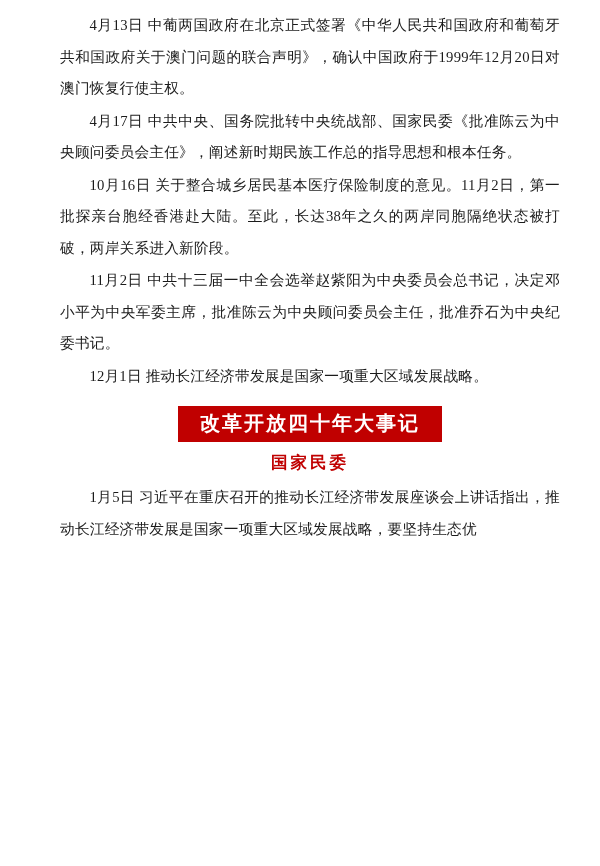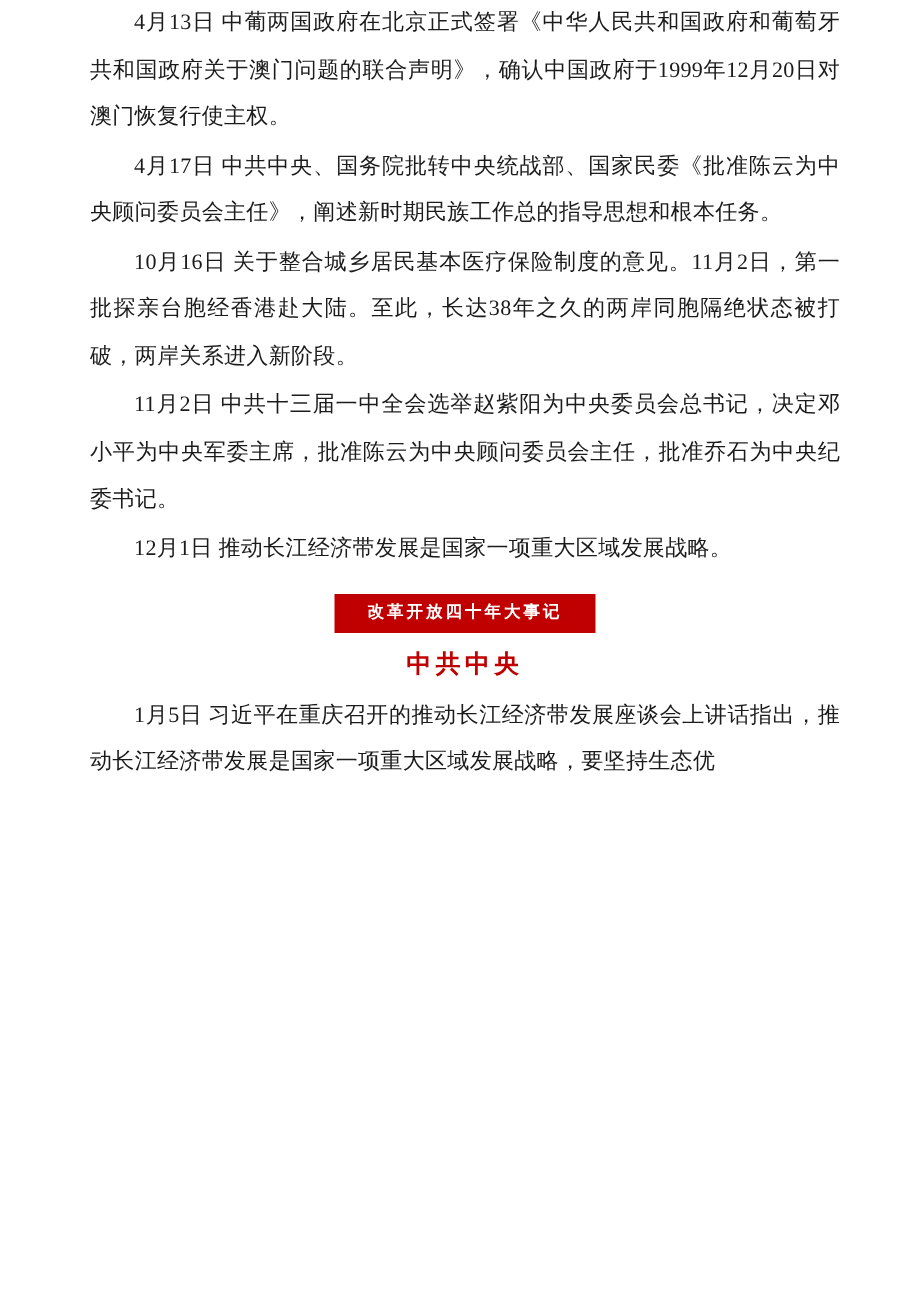--- a/index.html
+++ b/index.html
@@ -11,42 +11,42 @@
     width: 600px;
     height: 866px;
     font-family: "Liberation Serif", "DejaVu Serif", serif;
     color: #1a1a1a;
     overflow: hidden;
   }
   .page {
     width: 600px;
     height: 866px;
     box-sizing: border-box;
-    padding: 0 40px 0 60px;
+    padding: 10px 40px 0 60px;
     position: relative;
   }
   p.para {
     margin: 0 0 1px 0;
     font-size: 14.7px;
     line-height: 31.5px;
     text-align: justify;
     text-justify: inter-ideograph;
     text-indent: 2em;
     letter-spacing: 0.2px;
     color: #1b1b1b;
   }
   .banner-wrap {
     margin: 14px 0 6px 0;
     display: flex;
     justify-content: center;
   }
   .banner {
     background: #c00000;
     color: #ffffff;
-    font-size: 11px;
+    font-size: 20px;
     font-weight: bold;
     letter-spacing: 2px;
     padding: 6px 22px 7px 22px;
     line-height: 1.15;
     text-align: center;
     white-space: nowrap;
     font-family: "Liberation Serif", "DejaVu Serif", serif;
   }
   .year-wrap {
     margin: 10px 0 8px 0;
@@ -74,20 +74,20 @@
     <p class="para">10月16日 关于整合城乡居民基本医疗保险制度的意见。11月2日，第一批探亲台胞经香港赴大陆。至此，长达38年之久的两岸同胞隔绝状态被打破，两岸关系进入新阶段。</p>
     <p class="para">11月2日 中共十三届一中全会选举赵紫阳为中央委员会总书记，决定邓小平为中央军委主席，批准陈云为中央顾问委员会主任，批准乔石为中央纪委书记。</p>
     <p class="para">12月1日 推动长江经济带发展是国家一项重大区域发展战略。</p>
   </div>
 
   <div class="banner-wrap">
     <div class="banner">改革开放四十年大事记</div>
   </div>
 
   <div class="year-wrap">
-    <span class="year">中共中央</span>
+    <span class="year">国家民委</span>
   </div>
 
   <div class="cut">
     <p class="para">1月5日 习近平在重庆召开的推动长江经济带发展座谈会上讲话指出，推动长江经济带发展是国家一项重大区域发展战略，要坚持生态优</p>
   </div>
 
 </div>
 
 </body></html>

